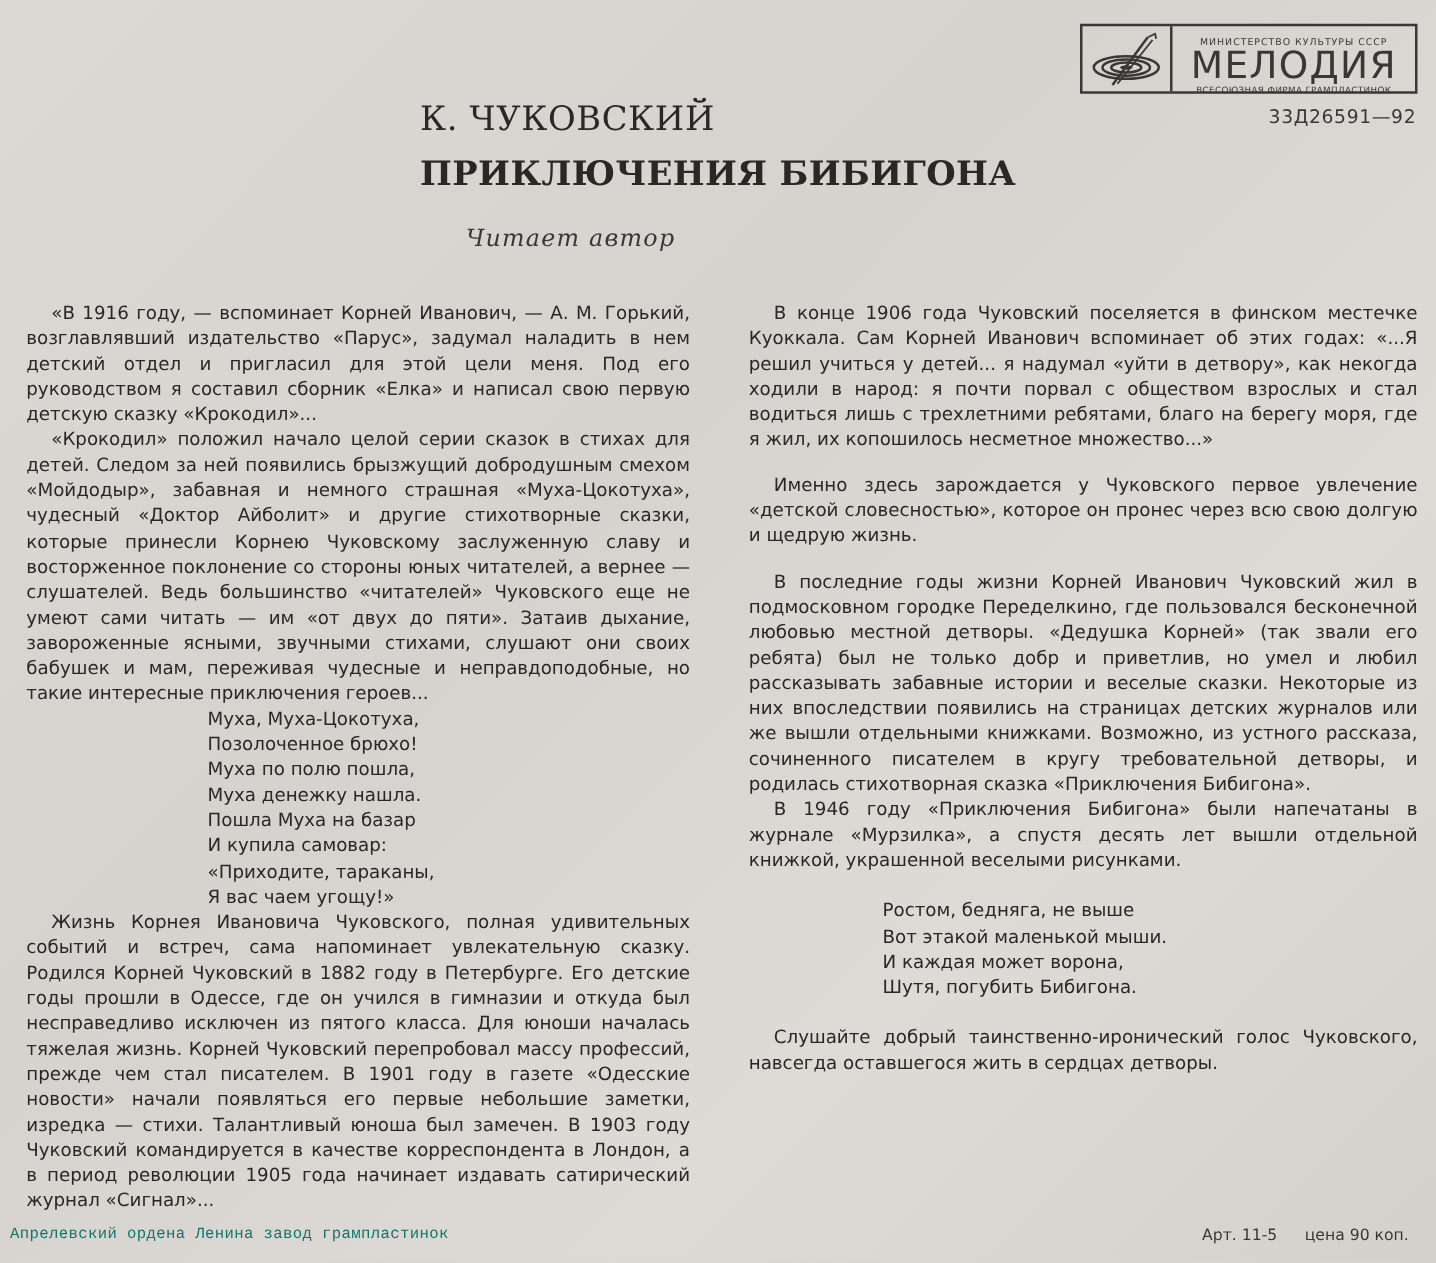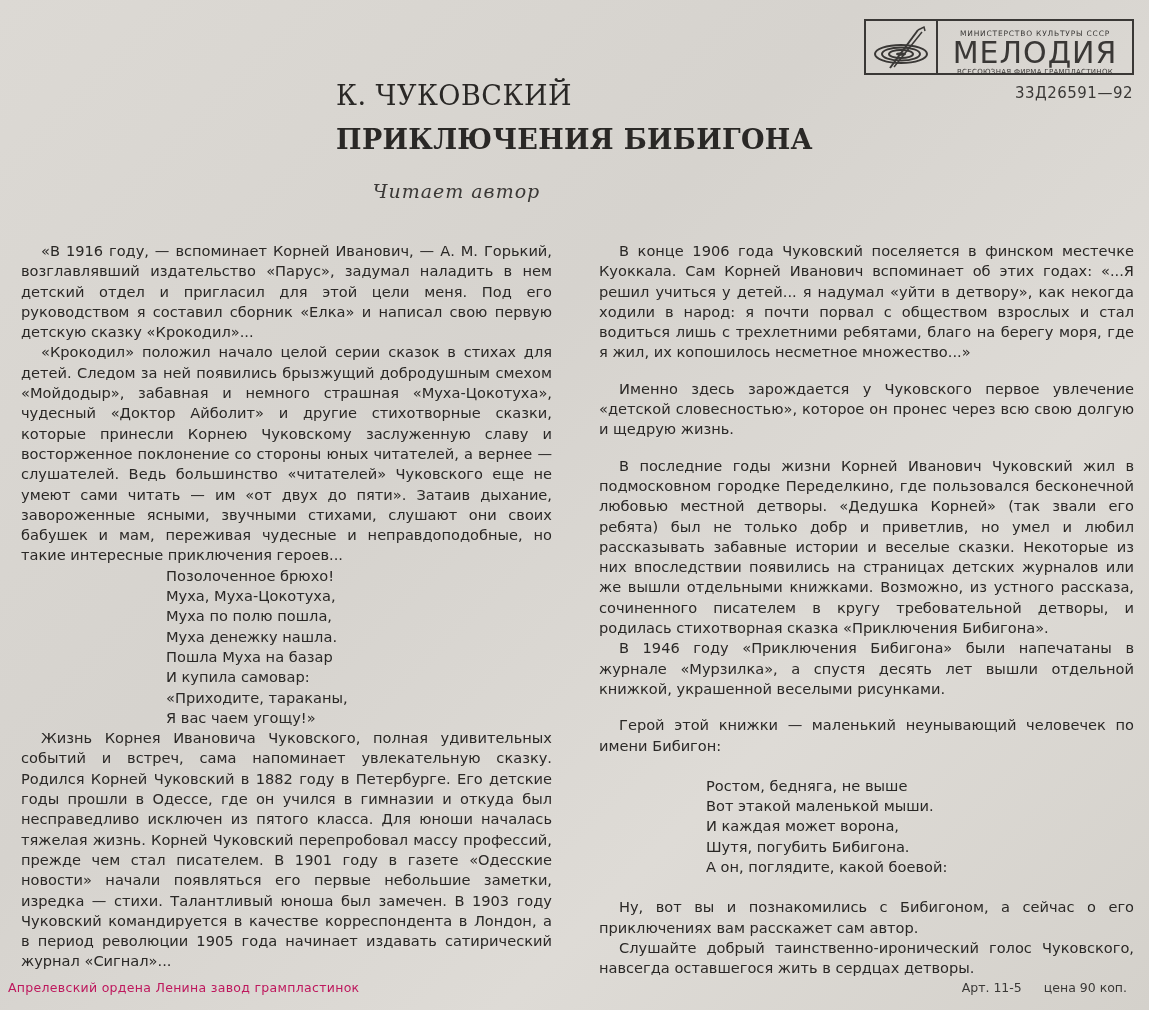--- a/index.html
+++ b/index.html
@@ -139,22 +139,23 @@
     }
     .verse-line {
       display: block;
       white-space: nowrap;
     }
     .footer-left {
       position: absolute;
       left: 8px;
       top: 980px;
       font-size: 12.5px;
-      color: #be185d;
+      color: #0f766e;
       letter-spacing: 0.3px;
+      font-family: Liberation Mono, monospace;
     }
     .footer-right {
       position: absolute;
       right: 22px;
       top: 980px;
       font-size: 12.5px;
       color: #3a3836;
     }
     .footer-right span + span {
       margin-left: 18px;
@@ -185,46 +186,43 @@
 <div class="catalog">33Д26591—92</div>
 
 <div class="author">К. ЧУКОВСКИЙ</div>
 <div class="title">ПРИКЛЮЧЕНИЯ БИБИГОНА</div>
 <div class="subtitle">Читает автор</div>
 
 <div class="col col-left">
   <p class="para">«В 1916 году, — вспоминает Корней Иванович, — А. М. Горький, возглавлявший издательство «Парус», задумал наладить в нем детский отдел и пригласил для этой цели меня. Под его руководством я составил сборник «Елка» и написал свою первую детскую сказку «Крокодил»...</p>
   <p class="para">«Крокодил» положил начало целой серии сказок в стихах для детей. Следом за ней появились брызжущий добродушным смехом «Мойдодыр», забавная и немного страшная «Муха-Цокотуха», чудесный «Доктор Айболит» и другие стихотворные сказки, которые принесли Корнею Чуковскому заслуженную славу и восторженное поклонение со стороны юных читателей, а вернее — слушателей. Ведь большинство «читателей» Чуковского еще не умеют сами читать — им «от двух до пяти». Затаив дыхание, завороженные ясными, звучными стихами, слушают они своих бабушек и мам, переживая чудесные и неправдоподобные, но такие интересные приключения героев...</p>
   <div class="verse">
+    <span class="verse-line">Муха, Муха-Цокотуха,</span>
     <span class="verse-line">Позолоченное брюхо!</span>
-    <span class="verse-line">Муха, Муха-Цокотуха,</span>
     <span class="verse-line">Муха по полю пошла,</span>
     <span class="verse-line">Муха денежку нашла.</span>
     <span class="verse-line">Пошла Муха на базар</span>
     <span class="verse-line">И купила самовар:</span>
     <span class="verse-line">«Приходите, тараканы,</span>
     <span class="verse-line">Я вас чаем угощу!»</span>
   </div>
   <p class="para">Жизнь Корнея Ивановича Чуковского, полная удивительных событий и встреч, сама напоминает увлекательную сказку. Родился Корней Чуковский в 1882 году в Петербурге. Его детские годы прошли в Одессе, где он учился в гимназии и откуда был несправедливо исключен из пятого класса. Для юноши началась тяжелая жизнь. Корней Чуковский перепробовал массу профессий, прежде чем стал писателем. В 1901 году в газете «Одесские новости» начали появляться его первые небольшие заметки, изредка — стихи. Талантливый юноша был замечен. В 1903 году Чуковский командируется в качестве корреспондента в Лондон, а в период революции 1905 года начинает издавать сатирический журнал «Сигнал»...</p>
 </div>
 
 <div class="col col-right">
   <p class="para">В конце 1906 года Чуковский поселяется в финском местечке Куоккала. Сам Корней Иванович вспоминает об этих годах: «...Я решил учиться у детей... я надумал «уйти в детвору», как некогда ходили в народ: я почти порвал с обществом взрослых и стал водиться лишь с трехлетними ребятами, благо на берегу моря, где я жил, их копошилось несметное множество...»</p>
   <p class="para gap">Именно здесь зарождается у Чуковского первое увлечение «детской словесностью», которое он пронес через всю свою долгую и щедрую жизнь.</p>
   <p class="para gap">В последние годы жизни Корней Иванович Чуковский жил в подмосковном городке Переделкино, где пользовался бесконечной любовью местной детворы. «Дедушка Корней» (так звали его ребята) был не только добр и приветлив, но умел и любил рассказывать забавные истории и веселые сказки. Некоторые из них впоследствии появились на страницах детских журналов или же вышли отдельными книжками. Возможно, из устного рассказа, сочиненного писателем в кругу требовательной детворы, и родилась стихотворная сказка «Приключения Бибигона».</p>
   <p class="para">В 1946 году «Приключения Бибигона» были напечатаны в журнале «Мурзилка», а спустя десять лет вышли отдельной книжкой, украшенной веселыми рисунками.</p>
-  <p class="para gap">Герой этой книжки — маленький неунывающий человечек по имени Бибигон:</p>
   <div class="verse-right">
     <span class="verse-line">Ростом, бедняга, не выше</span>
     <span class="verse-line">Вот этакой маленькой мыши.</span>
     <span class="verse-line">И каждая может ворона,</span>
     <span class="verse-line">Шутя, погубить Бибигона.</span>
-    <span class="verse-line">А он, поглядите, какой боевой:</span>
-  </div>
-  <p class="para">Ну, вот вы и познакомились с Бибигоном, а сейчас о его приключениях вам расскажет сам автор.</p>
+  </div>
   <p class="para">Слушайте добрый таинственно-иронический голос Чуковского, навсегда оставшегося жить в сердцах детворы.</p>
 </div>
 
 <div class="footer-left">Апрелевский ордена Ленина завод грампластинок</div>
 <div class="footer-right">
   <span>Арт. 11-5</span>
   <span>цена 90 коп.</span>
 </div>
 
 </body></html>

